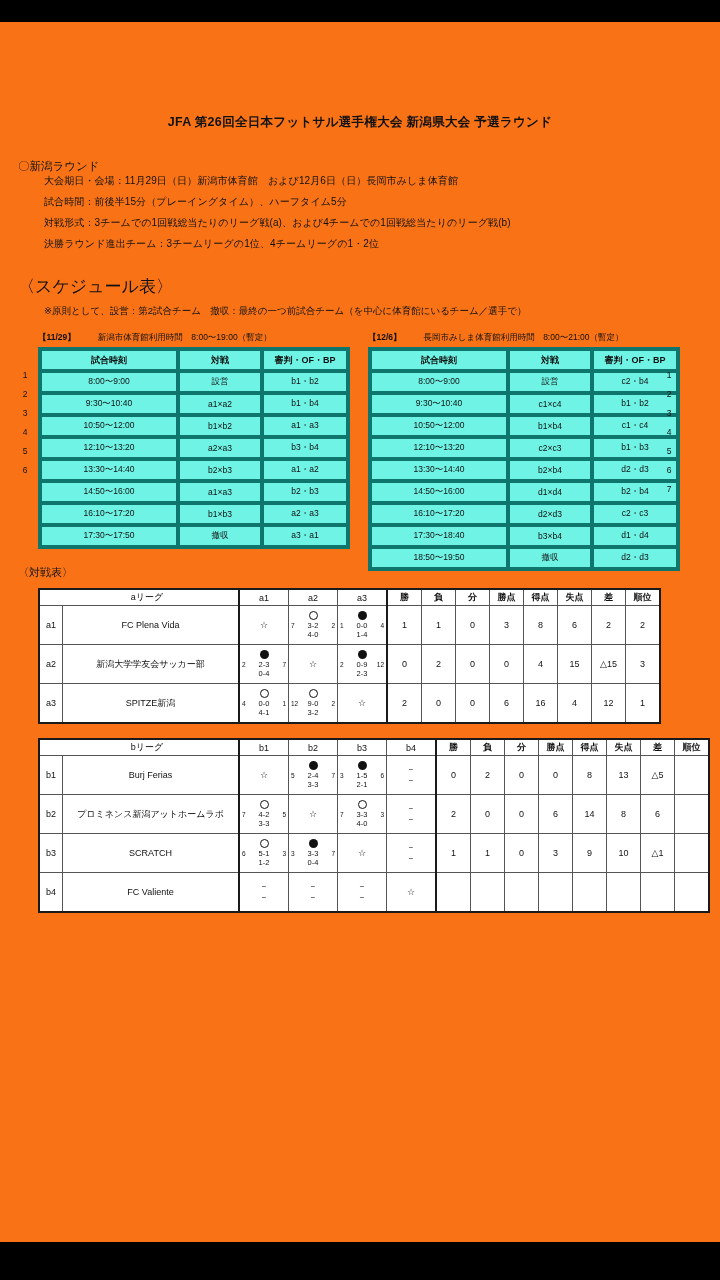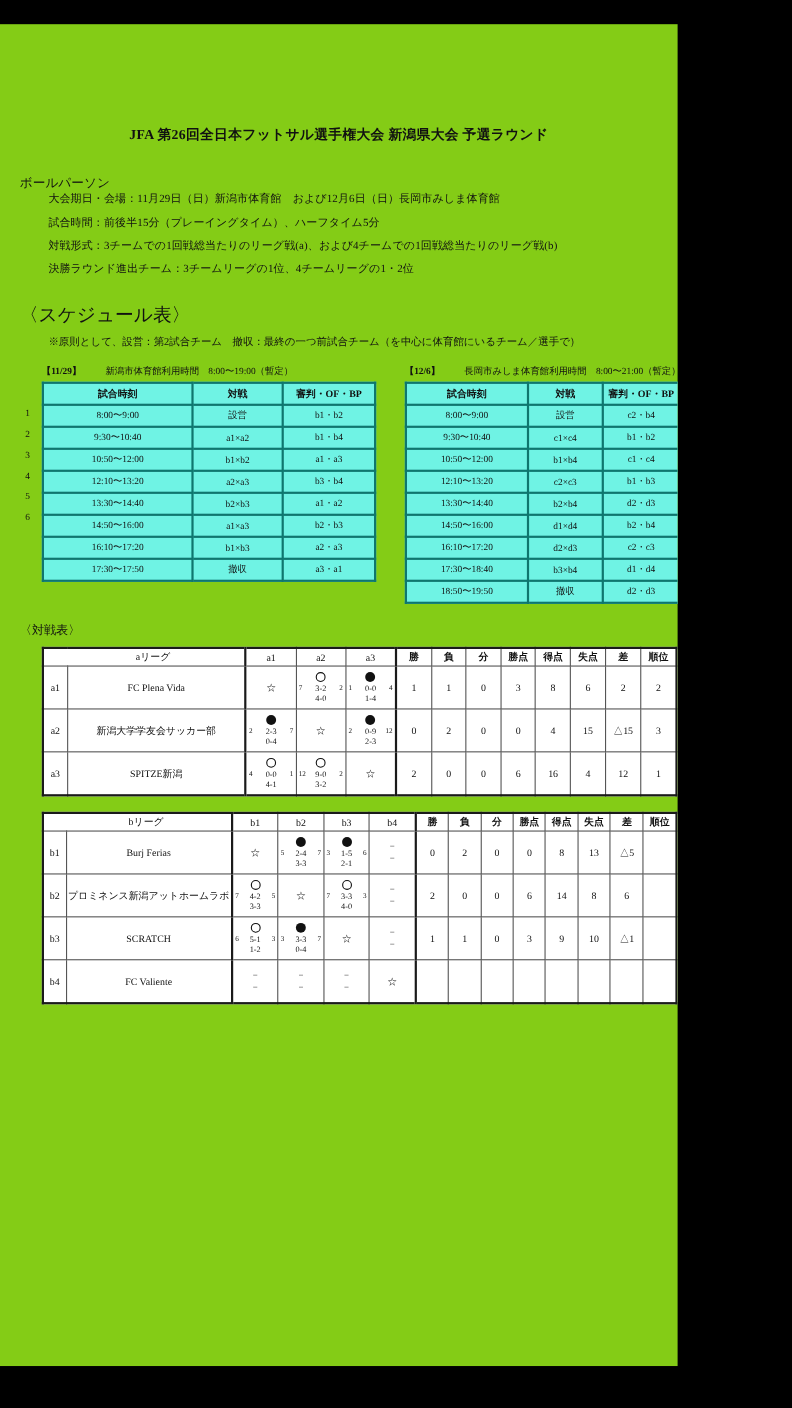--- a/index.html
+++ b/index.html
@@ -29,26 +29,25 @@
   .bottombar {
     position: absolute;
     bottom: 0; left: 0;
     width: 720px;
     height: 38px;
     background: #000000;
   }
   .page {
     position: absolute;
     top: 22px; left: 0;
-    width: 616px;
+    width: 720px;
     height: 1220px;
-    background: #84cc16;
+    background: #f97316;
     color: #1a1a1a;
     overflow: hidden;
-    font-family: Liberation Serif, serif;
   }
 
   
   .doc-title {
     text-align: center;
     font-size: 12.5px;
     font-weight: bold;
     letter-spacing: 0.3px;
     margin: 92px 0 0 0;
     color: #111;
@@ -100,21 +99,21 @@
   }
   .venue-line .tag { font-weight: bold; margin-right: 22px; }
 
   table.sched {
     border-collapse: collapse;
     border: 2px solid #1a1a1a;
     background: #6FF3E4;
     table-layout: fixed;
   }
   table.sched th, table.sched td {
-    border: 2px solid #0f766e;
+    border: 4px solid #0f766e;
     font-size: 8.5px;
     text-align: center;
     height: 18px;
     padding: 0;
     color: #111;
     font-weight: normal;
   }
   table.sched th { font-weight: bold; font-size: 9px; }
   table.sched .c-time { width: 134px; }
   table.sched .c-match { width: 80px; }
@@ -200,21 +199,21 @@
 <body>
 
 <div class="screen">
 
   <div class="topbar"></div>
 
   <div class="page">
 
     <div class="doc-title">JFA 第26回全日本フットサル選手権大会  新潟県大会  予選ラウンド</div>
 
-    <div class="section-head">ボールパーソン</div>
+    <div class="section-head">〇新潟ラウンド</div>
 
     <div>
       <div class="info-line">大会期日・会場：11月29日（日）新潟市体育館　および12月6日（日）長岡市みしま体育館</div>
       <div class="info-line">試合時間：前後半15分（プレーイングタイム）、ハーフタイム5分</div>
       <div class="info-line">対戦形式：3チームでの1回戦総当たりのリーグ戦(a)、および4チームでの1回戦総当たりのリーグ戦(b)</div>
       <div class="info-line">決勝ラウンド進出チーム：3チームリーグの1位、4チームリーグの1・2位</div>
     </div>
 
     <div class="sched-head">〈スケジュール表〉</div>
     <div class="note-line">※原則として、設営：第2試合チーム　撤収：最終の一つ前試合チーム（を中心に体育館にいるチーム／選手で）</div>

